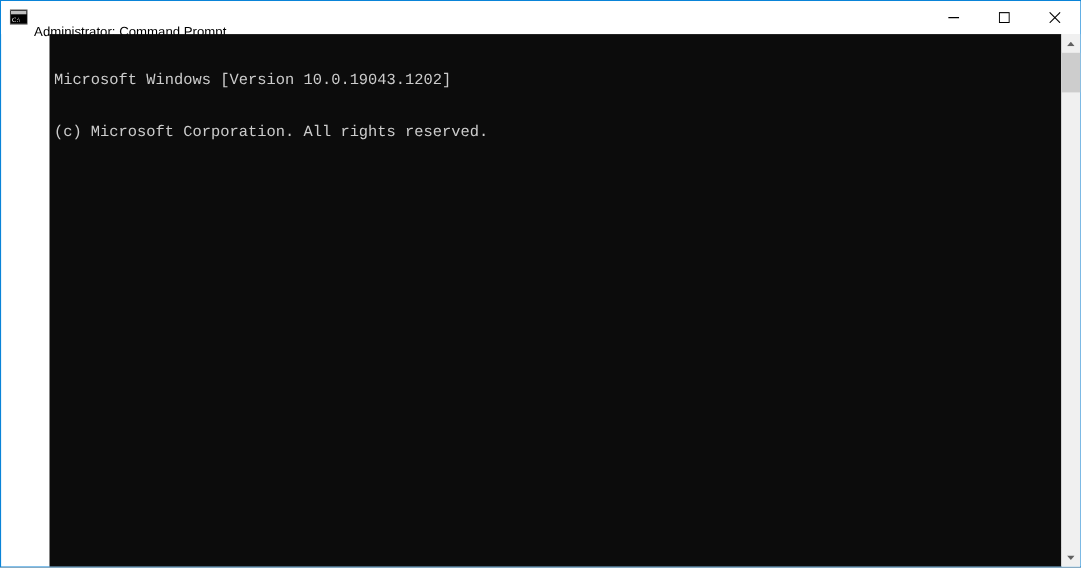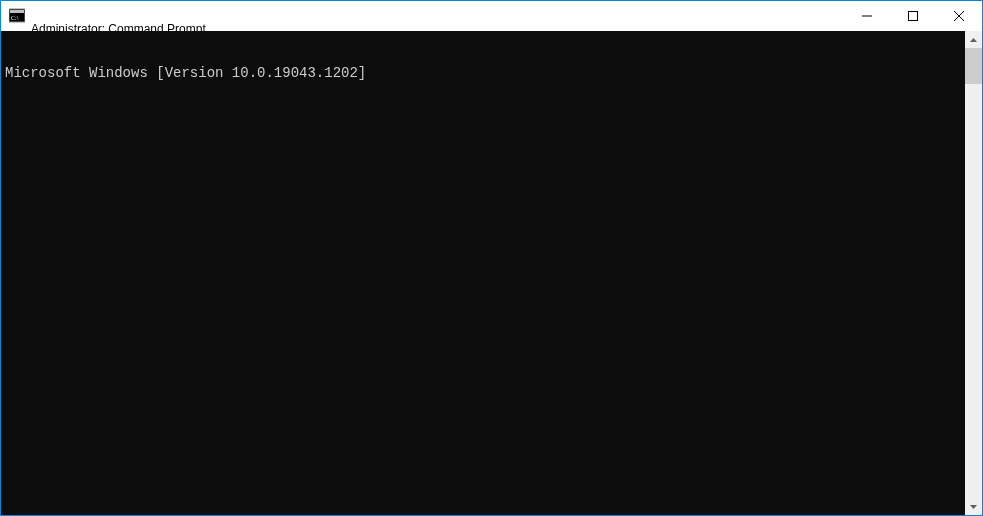--- a/index.html
+++ b/index.html
@@ -55,20 +55,21 @@
       color: #000;
       background: transparent;
       border: none;
       cursor: default;
     }
     .win-btn svg { display: block; }
     .client-area {
       flex: 1;
       display: flex;
       min-height: 0;
+      margin-left: 44px;
     }
     .console {
       flex: 1;
       background: #0c0c0c;
       color: #cccccc;
       font-family: Consolas, "Courier New", monospace;
       font-size: 14px;
       line-height: 16px;
       padding: 2px 0 0 4px;
       white-space: pre;
@@ -143,20 +144,21 @@
           <line x1="0" y1="0" x2="10" y2="10" stroke="#000" stroke-width="1"></line>
           <line x1="10" y1="0" x2="0" y2="10" stroke="#000" stroke-width="1"></line>
         </svg>
       </button>
     </div>
   </div>
 
   <div class="client-area">
     <div class="console">
       <div class="console-line">Microsoft Windows [Version 10.0.19043.1202]</div>
+      <div class="console-line">(c) Microsoft Corporation. All rights reserved.</div>
       <div class="console-line"></div>
     </div>
 
     <div class="scrollbar">
       <div class="sb-btn">
         <svg width="7" height="4" viewBox="0 0 7 4">
           <polygon points="3.5,0 7,4 0,4" fill="#606060"></polygon>
         </svg>
       </div>
       <div class="sb-track">

